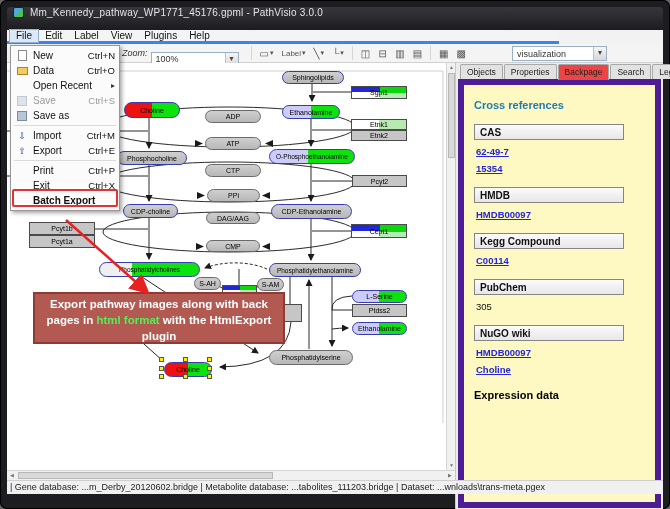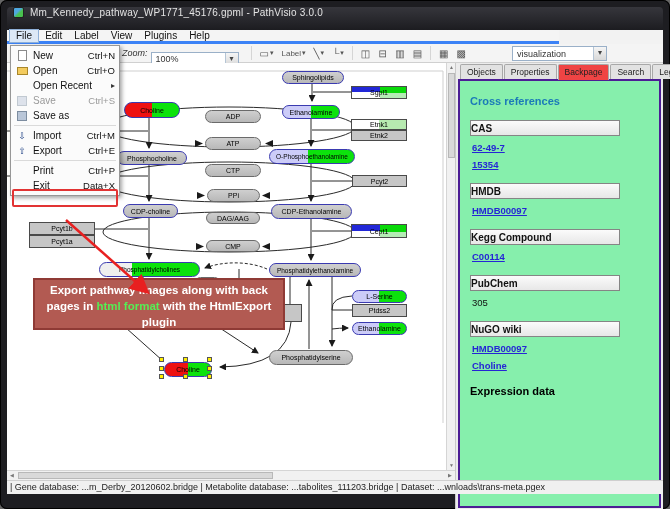--- a/index.html
+++ b/index.html
@@ -28,33 +28,33 @@
   .p-gray{background:linear-gradient(#cfcfcf,#b8b8b8);}
   .p-redgreen{background:linear-gradient(to right,#ee1111 50%,#0ce20c 50%);}
   .p-lavgreen{background:linear-gradient(to right,#ccccf8 50%,#0ce20c 50%);}
   .p-ophos{background:linear-gradient(to right,#ccccf8 45%,#0ce20c 45%);}
   .p-pc{background:linear-gradient(to right,#efefef 32%,#0ce20c 32%);}
   .blueb{border-color:#3a3ab0;}
   .gb-gray{background:#c6c6c6;}
   .gb-expr{background-image:linear-gradient(to bottom,#2228d8 50%,#ffffff 50%),linear-gradient(to bottom,#09d909 55%,#b4ecb4 55%);background-size:52% 100%,100% 100%;background-repeat:no-repeat;}
   .gb-etnk1{background:linear-gradient(to right,#ffffff 50%,#b7eab0 50%);}
   .fs6{font-size:6.5px;}
-  .annotation{position:absolute;left:26px;top:215px;width:252px;height:52px;z-index:30;background:#b25a52;border:2px solid #8f3a35;color:#fff;font-weight:bold;font-size:11.5px;text-align:center;line-height:16px;padding-top:2px;}
+  .annotation{position:absolute;left:26px;top:229px;width:252px;height:52px;z-index:30;background:#b25a52;border:2px solid #8f3a35;color:#fff;font-weight:bold;font-size:11.5px;text-align:center;line-height:16px;padding-top:2px;}
   .annotation .hl{color:#55ee55;}
   .handle{position:absolute;width:5px;height:5px;background:#ffee00;border:1px solid #555;z-index:31;}
   .vscroll{position:absolute;left:439px;top:33px;width:9px;height:407px;background:#f1f1f1;border-left:1px solid #d5d5d5;z-index:2;}
   .vscroll .sbtn{position:absolute;left:0;width:9px;height:9px;font-size:5px;color:#777;text-align:center;line-height:9px;}
   .vscroll .thumb{position:absolute;left:1px;top:10px;width:7px;height:85px;background:#d9d9d9;border:1px solid #b8b8b8;}
   .sidepanel{position:absolute;left:448px;top:33px;width:208px;height:447px;background:#ececec;border-left:1px solid #c9c9c9;}
   .tabs{position:absolute;left:0;top:1px;right:0;height:16px;display:flex;padding-left:4px;font-size:8.5px;}
   .tab{height:15px;line-height:14px;padding:0 6px;background:#e2e2e2;border:1px solid #a8a8a8;border-bottom:none;margin-right:1px;border-radius:2px 2px 0 0;color:#222;}
   .tab.active{background:#ef4444;height:16px;font-weight:normal;position:relative;z-index:2;}
-  .panel-body{position:absolute;left:2px;right:2px;top:16px;bottom:2px;background:#86efac;border:2px solid #4c1d95;overflow:hidden;}
+  .panel-body{position:absolute;left:2px;right:2px;top:16px;bottom:2px;background:#fef9c3;border:6px solid #4c1d95;overflow:hidden;}
   .bp-heading{margin:14px 0 0 10px;font-size:11px;font-weight:bold;color:#1b7ab8;}
-  .bp-box{margin:13px 0 0 10px;width:150px;height:16px;line-height:15px;border:1px solid #858585;background:linear-gradient(#fbfbfb,#e7e7e7);font-weight:bold;font-size:10px;color:#111;}
+  .bp-box{margin:13px 0 0 10px;width:150px;height:16px;line-height:15px;border:1px solid #858585;background:linear-gradient(#fbfbfb,#e7e7e7);font-weight:bold;font-size:10px;padding-left:5px;color:#111;}
   .bp-val{margin:6px 0 0 12px;font-size:9.5px;font-weight:bold;color:#2525d5;text-decoration:underline;width:fit-content;}
   .bp-val.plain{color:#111;text-decoration:none;font-weight:normal;}
   .bp-footer{margin:14px 0 0 10px;font-size:11px;font-weight:bold;color:#000;}
   .hscroll{position:absolute;left:0;top:440px;width:448px;height:10px;background:#f1f1f1;border-top:1px solid #d5d5d5;}
   .hscroll .sbtn{position:absolute;top:0;width:10px;height:9px;font-size:5px;color:#777;text-align:center;line-height:9px;}
   .hscroll .thumb{position:absolute;left:11px;top:1px;width:255px;height:7px;background:#d9d9d9;border:1px solid #b8b8b8;}
   .statusbar{position:absolute;left:0;top:450px;width:656px;height:14px;background:#f0f0f0;border-top:1px solid #cfcfcf;font-size:9px;color:#222;line-height:13px;padding-left:3px;white-space:nowrap;overflow:hidden;}
   .filemenu{position:absolute;left:10px;top:45px;width:110px;z-index:50;background:#fbfbfb;border:1px solid #979797;box-shadow:2px 2px 4px rgba(0,0,0,.35);padding:2px 0;}
   .fm-item{display:flex;align-items:center;height:15px;font-size:10px;color:#111;padding:0 4px 0 3px;position:relative;}
   .fm-item.disabled{color:#9a9a9a;}
@@ -283,21 +283,21 @@
       <span class="fm-ico">
           <span class="ico-doc"></span>
         </span>
       <span class="fm-label">New</span>
       <span class="fm-short">Ctrl+N</span>
     </div>
     <div class="fm-item">
       <span class="fm-ico">
           <span class="ico-folder"></span>
         </span>
-      <span class="fm-label">Open</span>
+      <span class="fm-label">Data</span>
       <span class="fm-short">Ctrl+O</span>
     </div>
     <div class="fm-item">
       <span class="fm-ico"></span>
       <span class="fm-label">Open Recent</span>
       <span class="fm-sub">▸</span>
     </div>
     <div class="fm-item disabled">
       <span class="fm-ico">
           <span class="ico-save dis"></span>
@@ -324,21 +324,25 @@
     </div>
     <div class="fm-sep"></div>
     <div class="fm-item">
       <span class="fm-ico"></span>
       <span class="fm-label">Print</span>
       <span class="fm-short">Ctrl+P</span>
     </div>
     <div class="fm-item">
       <span class="fm-ico"></span>
       <span class="fm-label">Exit</span>
-      <span class="fm-short">Data+X</span>
+      <span class="fm-short">Ctrl+X</span>
+    </div>
+    <div class="fm-item">
+      <span class="fm-ico"></span>
+      <span class="fm-label" style="font-weight:bold;">Batch Export</span>
     </div>
     <div class="red-box"></div>
   </div>
 
   <svg class="overlay-arrow" width="670" height="509">
     <defs>
       <marker id="rah" markerWidth="8" markerHeight="8" refX="6" refY="4" orient="auto">
           <path d="M0,0 L8,4 L0,8 z" fill="#e82020"></path>
         </marker>
     </defs>

